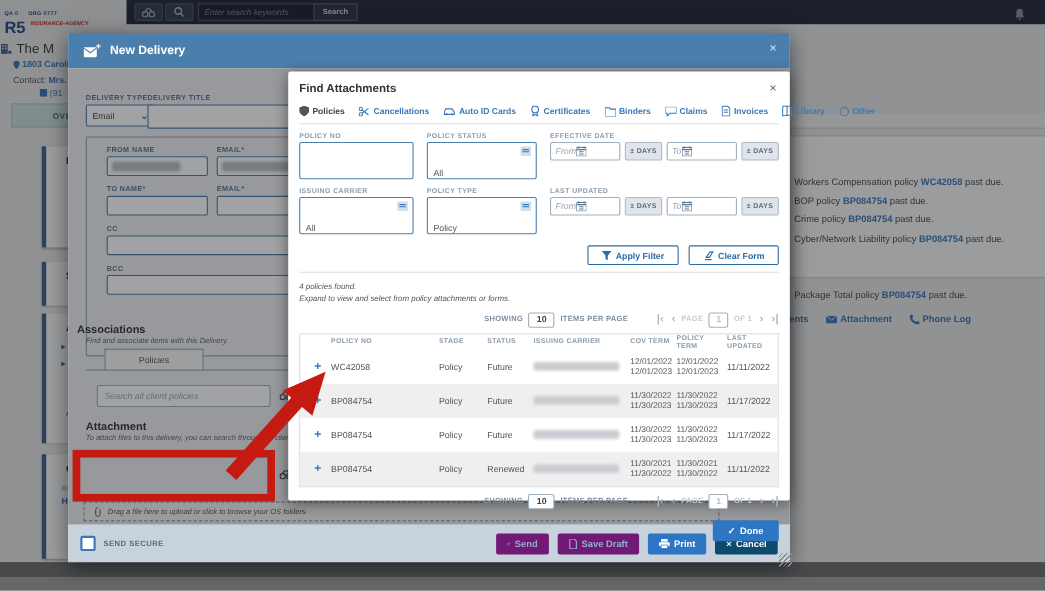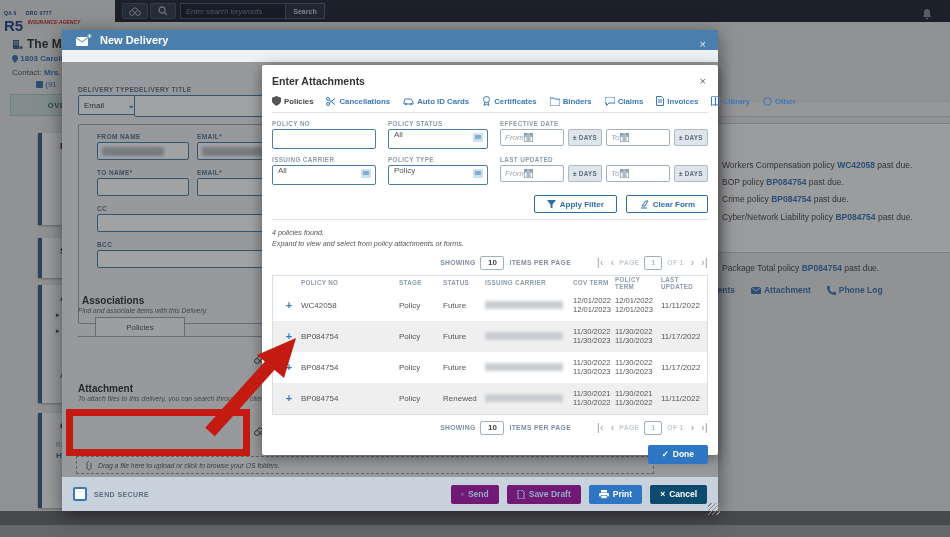--- a/index.html
+++ b/index.html
@@ -11,21 +11,21 @@
   .topbar { position:absolute; left:0; top:0; width:950px; height:22px; background:#222938; }
   .logo-block { position:absolute; left:0; top:0; width:115px; height:30px; background:#e8e8e8; padding:2px 4px; line-height:1; }
   .logo-tiny { font-size:5px; font-weight:bold; color:#27498b; letter-spacing:.3px; }
   .logo-r5 { font-size:15px; font-weight:bold; color:#27498b; display:inline-block; }
   .logo-sub { font-size:5px; color:#c22a21; font-style:italic; font-weight:bold; display:inline-block; vertical-align:top; margin-top:2px; }
   .tb-btn { position:absolute; top:3px; width:26px; height:16px; background:#343d4f; border:1px solid #4d5668; border-radius:2px; display:flex; align-items:center; justify-content:center; color:#aeb6c4; }
   .tb-search { position:absolute; left:180px; top:3px; width:122px; height:16px; background:#1c2230; border:1px solid #4d5668; color:#7c8596; font-size:7.5px; font-style:italic; padding:0 5px; display:flex; align-items:center; }
   .tb-search-btn { position:absolute; left:285px; top:3px; width:40px; height:16px; background:#2b3344; border:1px solid #565f70; color:#cdd3dc; font-size:7px; font-weight:bold; display:flex; align-items:center; justify-content:center; }
   .bell { position:absolute; right:18px; top:5px; color:#8a8f98; }
 
-  .client-name { position:absolute; left:12px; top:37px; font-size:12px; font-weight:bold; color:#333; display:flex; align-items:center; gap:4px;justify-content:center; }
+  .client-name { position:absolute; left:0; top:37px; font-size:12px; font-weight:normal; color:#333; display:flex; align-items:center; gap:4px;justify-content:center; }
   .client-addr { position:absolute; left:12px; top:54px; font-size:8px; color:#3b79b8; font-weight:bold; }
   .client-contact { position:absolute; left:12px; top:68px; font-size:8px; color:#555; }
   .client-contact b { color:#3b79b8; }
   .client-phone { position:absolute; left:36px; top:80px; font-size:8px; color:#3b79b8; }
   .ov-tab { position:absolute; left:10px; top:94px; width:120px; height:22px; background:#cfe3df; color:#3e6d66; font-size:7.5px; font-weight:bold; display:flex; align-items:center; justify-content:center; letter-spacing:.5px; border:1px solid #b4cdc8; }
 
   .side-card { position:absolute; background:#fff; border-left:4px solid #44628a; box-shadow:0 1px 2px rgba(0,0,0,.3); }
   .side-card .hd { font-size:9px; font-weight:bold; color:#333; padding:8px 0 0 18px; }
   .side-item { font-size:8px; color:#3b79b8; font-weight:bold; padding:7px 0 0 14px; }
   .side-item .tri { color:#44628a; font-size:7px; }
@@ -40,21 +40,21 @@
   .bg-tabs { position:absolute; left:700px; top:282px; width:250px; height:16px; display:flex; gap:16px; align-items:center; font-size:8.5px; color:#3b79b8; font-weight:bold; }
   .bg-tab { display:flex; align-items:center; gap:3px; }
   .bg-band1 { position:absolute; left:0; top:511px; width:950px; height:14px; background:#6f6f6f; }
   .bg-band2 { position:absolute; left:0; top:525px; width:950px; height:12px; background:#a3a3a3; }
   .strip { position:absolute; left:700px; top:103px; width:250px; height:14px; background:#f4f4f4; border-bottom:1px solid #d5d5d5; }
 
   .dim { position:absolute; left:0; top:0; width:950px; height:537px; background:rgba(20,22,26,.42); z-index:5; }
 
   
   .modal { position:absolute; left:62px; top:30px; width:656px; height:481px; z-index:10; box-shadow:0 4px 18px rgba(0,0,0,.5); background:#eef1f4; }
-  .modal-title { position:absolute; left:0; top:0; width:656px; height:20px; background:#4a7fad; color:#fff; display:flex; align-items:center; padding-left:14px; gap:8px; }
+  .modal-title { position:absolute; left:0; top:0; width:656px; height:32px; background:#4a7fad; color:#fff; display:flex; align-items:center; padding-left:14px; gap:8px; }
   .modal-title .t { font-size:11px; font-weight:bold; }
   .modal-x { position:absolute; right:12px; top:9px; color:#dbe6ef; font-size:11px; line-height:1; cursor:default; }
   .modal-body { position:absolute; left:0; top:32px; width:656px; height:415px; background:#eef1f4; }
   .modal-body-dim { position:absolute; left:0; top:32px; width:656px; height:415px; background:rgba(20,22,26,.40); z-index:12; }
   .lbl { font-size:6.5px; font-weight:bold; color:#5a748e; letter-spacing:.4px; position:absolute; }
   .inp { position:absolute; background:#fff; border:1px solid #4a7fad; border-radius:2px; }
   .inp.gray { border-color:#9fb0bf; }
   .sel-caret { position:absolute; right:5px; top:4px; color:#3b79b8; font-size:9px; font-weight:bold; }
   .grp { position:absolute; border:1px solid #9aa5b1; border-radius:2px; }
   .redact { background:#b9c0c7; border-radius:2px; filter:blur(1.5px); position:absolute; }
@@ -77,21 +77,21 @@
   
   .dialog { position:absolute; left:262px; top:65px; width:456px; height:390px; background:#fff; z-index:20; box-shadow:0 3px 14px rgba(0,0,0,.45); border-radius:2px; padding:10px 10px 0 10px; }
   .dlg-title { font-size:10.5px; font-weight:bold; color:#333; }
   .dlg-x { position:absolute; right:12px; top:10px; color:#666; font-size:11px; }
   .dlg-tabs { display:flex; gap:13px; margin-top:9px; align-items:center; }
   .dlg-tab { display:flex; align-items:center; gap:3px; font-size:7.8px; font-weight:bold; color:#3b79b8; white-space:nowrap; }
   .dlg-tab.active { color:#444; }
   .dlg-hr { border-top:1px solid #dfe3e7; margin-top:6px; }
   .f-lbl { font-size:6.3px; font-weight:bold; color:#8a9bac; letter-spacing:.4px; margin-bottom:2px; }
   .f-row { display:flex; gap:12px; margin-top:7px; }
-  .f-inp { height:20px; border:1px solid #4a7fad; border-radius:2px; background:#fff; font-size:8px; color:#555; display:flex; align-items:flex-start; padding:0 5px; position:relative; }
+  .f-inp { height:34px; border:1px solid #4a7fad; border-radius:2px; background:#fff; font-size:8px; color:#555; display:flex; align-items:flex-end; padding:0 5px; position:relative; }
   .f-inp .icn { position:absolute; right:4px; top:3px; }
   .date-inp { height:17px; border:1px solid #9fb0bf; border-radius:2px; font-size:8px; font-style:italic; color:#9aa5b1; display:flex; align-items:center; padding:0 4px; position:relative; background:#fff; }
   .days-btn { height:17px; border:1px solid #aebac5; border-radius:2px; background:#dfe5ea; font-size:6.3px; font-weight:bold; color:#5a6b7c; display:flex; align-items:center; justify-content:center; letter-spacing:.3px; padding:0 4px; }
   .filter-btns { display:flex; justify-content:flex-end; gap:9px; margin-top:10px; }
   .obtn { height:18px; border:1px solid #2e6da4; border-radius:2px; background:#fff; color:#2e6da4; font-size:8px; font-weight:bold; display:flex; align-items:center; gap:4px; padding:0 12px; }
   .results { font-size:7.2px; font-style:italic; color:#555; margin-top:8px; line-height:1.5; }
   .pag { display:flex; align-items:center; justify-content:flex-end; gap:5px; margin-top:6px; font-size:6.8px; font-weight:bold; color:#7d8da0; letter-spacing:.3px; }
   .pag .num { width:24px; height:14px; border:1px solid #9fb0bf; border-radius:2px; text-align:center; font-size:8px; color:#444; font-weight:bold; }
   .pag .ico { color:#aab6c2; font-size:10px; font-weight:bold; margin-left:2px; }
   .pag .gap { width:14px; }
@@ -261,24 +261,27 @@
         <div class="lbl" style="left:118px; top:44px;">EMAIL*</div>
         <div class="inp" style="left:118px; top:53px; width:118px; height:18px;"></div>
 
         <div class="lbl" style="left:18px; top:80px;">CC</div>
         <div class="inp" style="left:18px; top:89px; width:540px; height:18px;"></div>
 
         <div class="lbl" style="left:18px; top:116px;">BCC</div>
         <div class="inp" style="left:18px; top:125px; width:540px; height:18px;"></div>
       </div>
 
-      <div class="sec-hd" style="left:20px; top:233px;text-align:center;">Associations</div>
+      <div class="sec-hd" style="left:8px; top:233px;text-align:center;">Associations</div>
       <div class="sec-sub" style="left:16px; top:245px;">Find and associate items with this Delivery.</div>
       <div class="assoc-tab" style="left:33px; top:255px; width:90px; height:20px;">Policies</div>
       <div class="assoc-line" style="left:16px; top:274px; width:576px;"></div>
+      <div class="inp gray" style="left:26px; top:288px; width:158px; height:20px;">
+        <span style="font-size:8px; font-style:italic; color:#9aa5b1; position:absolute; left:6px; top:5px;">Search all client policies</span>
+      </div>
       <div class="binoc-btn" style="left:192px; top:293px;">
         <svg class="i" width="12" height="9" viewBox="0 0 12 9">
             <circle cx="3" cy="6" r="2.4" fill="none" stroke="#444"></circle>
             <circle cx="9" cy="6" r="2.4" fill="none" stroke="#444"></circle>
             <path d="M3 3 L5 1 H7 L9 3" fill="none" stroke="#444"></path>
           </svg>
         <span>S</span>
       </div>
 
       <div class="sec-hd" style="left:16px; top:321px;">Attachment</div>
@@ -329,21 +332,21 @@
       </div>
       <div class="fbtn red">
         <span class="xmark"></span>
         <span>Cancel</span>
       </div>
     </div>
     <div class="resize"></div>
   </div>
 
   <div class="dialog">
-    <div class="dlg-title">Enter Attachments</div>
+    <div class="dlg-title">Find Attachments</div>
     <div class="dlg-x xmark"></div>
 
     <div class="dlg-tabs">
       <div class="dlg-tab active">
         <svg class="i" width="9" height="10" viewBox="0 0 10 11">
             <path d="M5 0 L10 1.8 V5.5 C10 8.5 5 11 5 11 C5 11 0 8.5 0 5.5 V1.8 Z" fill="#555"></path>
           </svg>
         <span>Policies</span>
         </div>
       <div class="dlg-tab">

